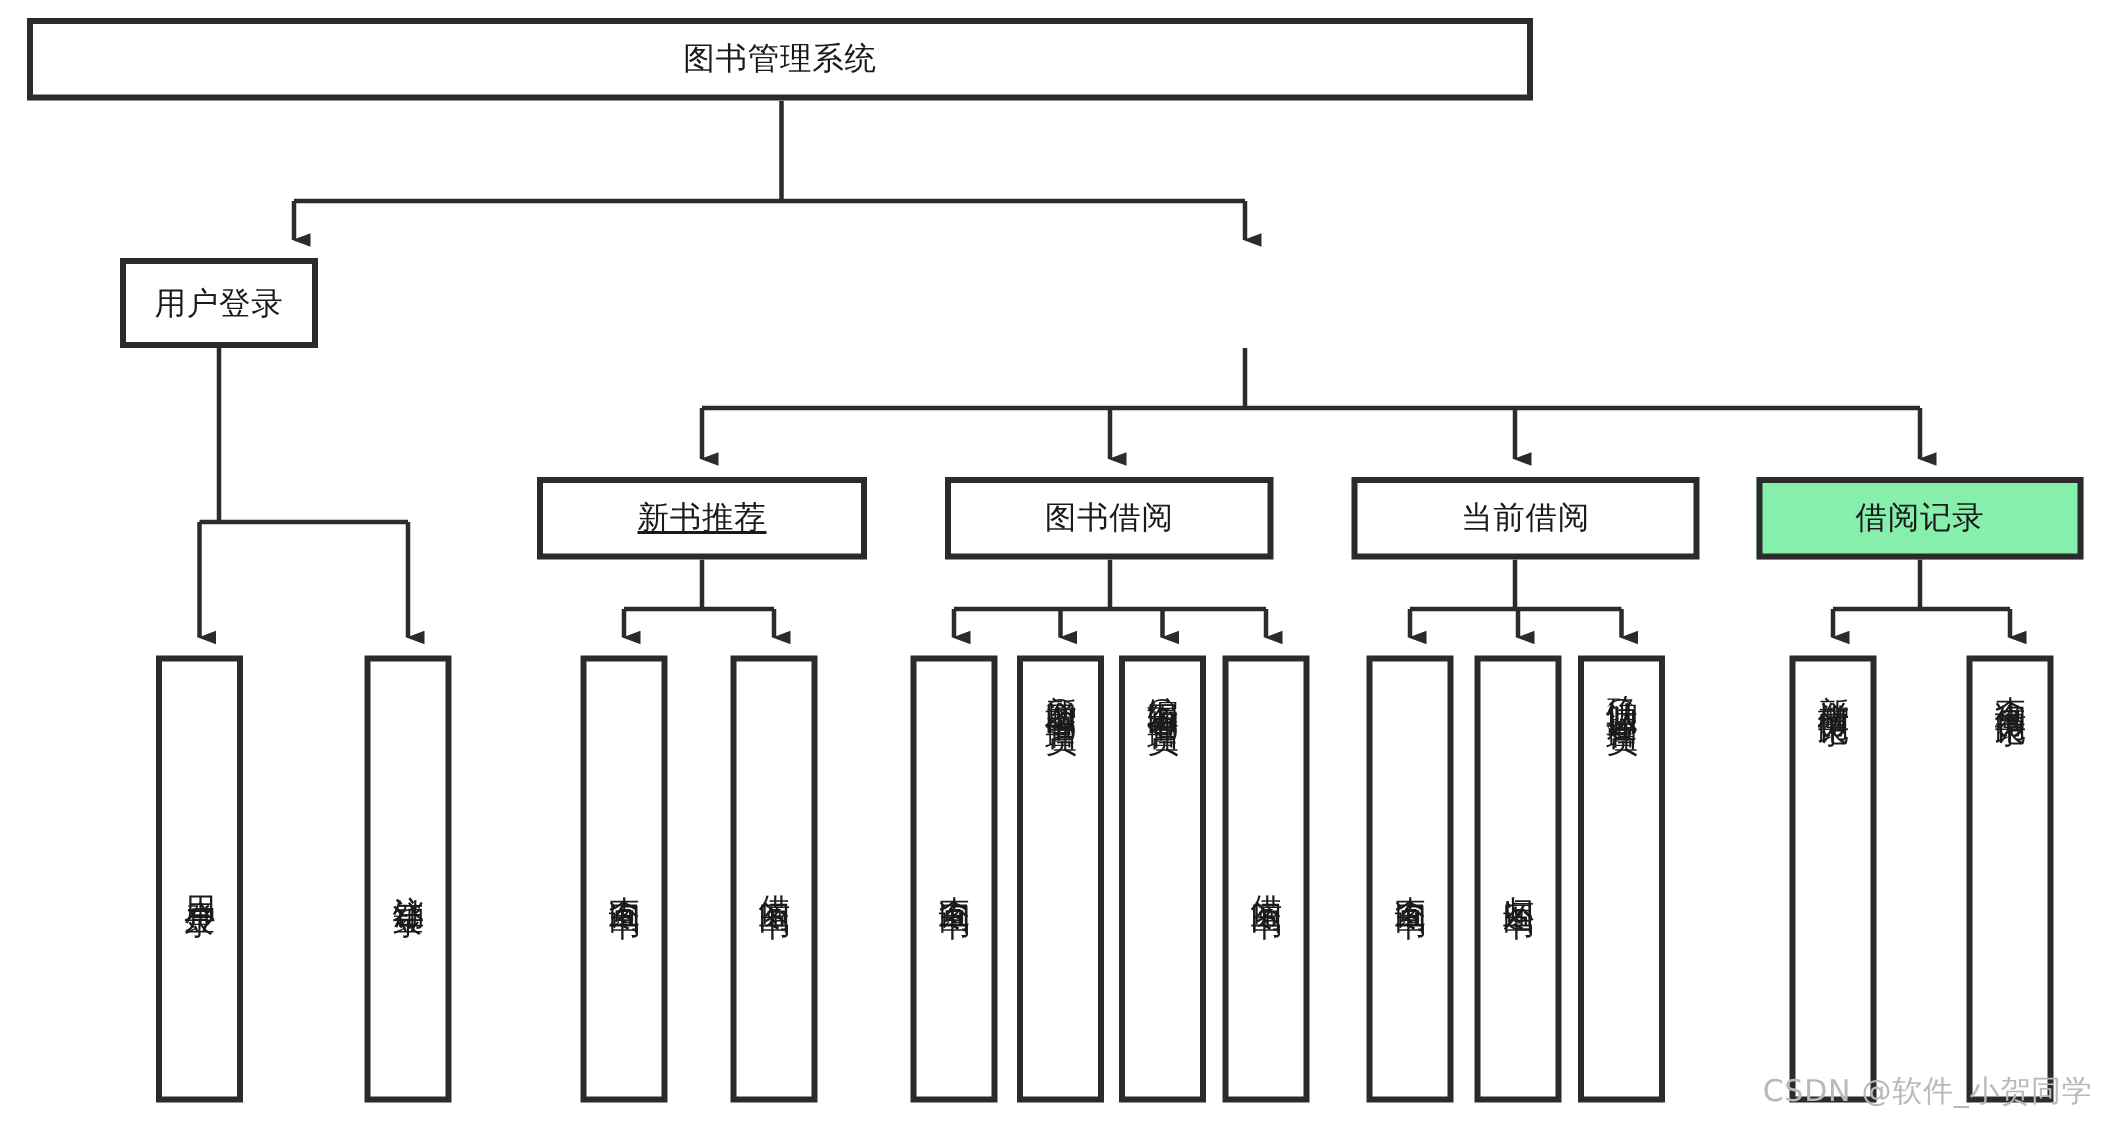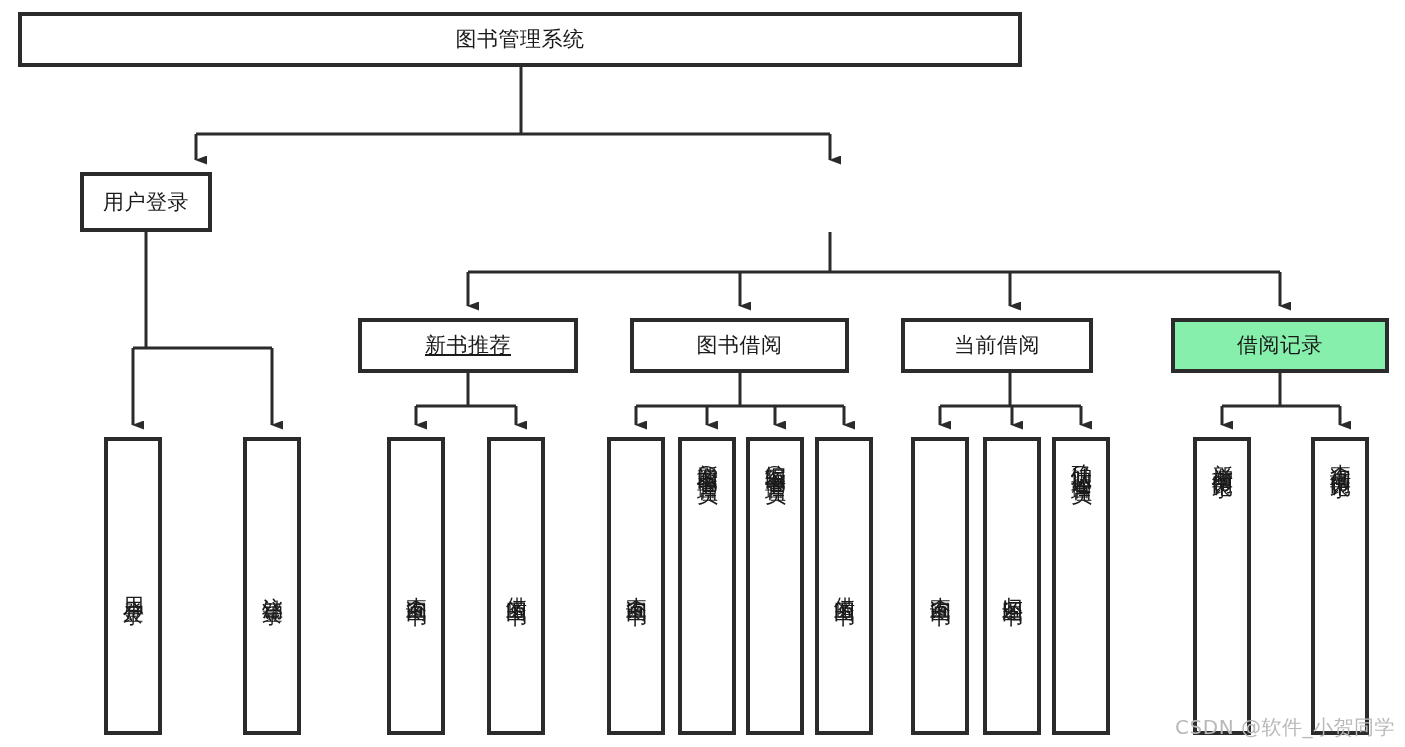--- a/index.html
+++ b/index.html
@@ -133,21 +133,21 @@
   <div class="node" id="node-l2-0" style="left: 80px; top: 172px; width: 132px; height: 60px; border-color: rgb(43, 43, 43); background: rgb(255, 255, 255);">
     <span class="node-label" style="color: rgb(26, 26, 26);">用户登录</span>
   </div>
 
   <div class="node" id="node-l3-0" style="left: 358px; top: 318px; width: 220px; height: 55px; border-color: rgb(43, 43, 43); background: rgb(255, 255, 255);">
     <span class="node-label" style="color: rgb(26, 26, 26); text-decoration: underline;">新书推荐</span>
   </div>
   <div class="node" id="node-l3-1" style="left: 630px; top: 318px; width: 219px; height: 55px; border-color: rgb(43, 43, 43); background: rgb(255, 255, 255);">
     <span class="node-label" style="color: rgb(26, 26, 26);">图书借阅</span>
   </div>
-  <div class="node" id="node-l3-2" style="left: 901px; top: 318px; width: 192px; height: 55px; border-color: rgb(43, 43, 43); background: rgb(255, 255, 255);">
+  <div class="node" id="node-l3-2" style="left: 901px; top: 318px; width: 232px; height: 55px; border-color: rgb(43, 43, 43); background: rgb(255, 255, 255);">
     <span class="node-label" style="color: rgb(26, 26, 26);">当前借阅</span>
   </div>
   <div class="node" id="node-l3-3" style="left: 1171px; top: 318px; width: 218px; height: 55px; border-color: rgb(43, 43, 43); background: #86efac;">
     <span class="node-label" style="color: rgb(26, 26, 26);">借阅记录</span>
   </div>
 
   <div class="node vertical leaf center-text" id="node-leaf-0" style="left: 104px; top: 437px; width: 58px; height: 298px; border-color: rgb(43, 43, 43); background: rgb(255, 255, 255);">
     <span class="node-label" style="color: rgb(26, 26, 26);">用户登录</span>
   </div>
   <div class="node vertical leaf center-text" id="node-leaf-1" style="left: 243px; top: 437px; width: 58px; height: 298px; border-color: rgb(43, 43, 43); background: rgb(255, 255, 255);">

